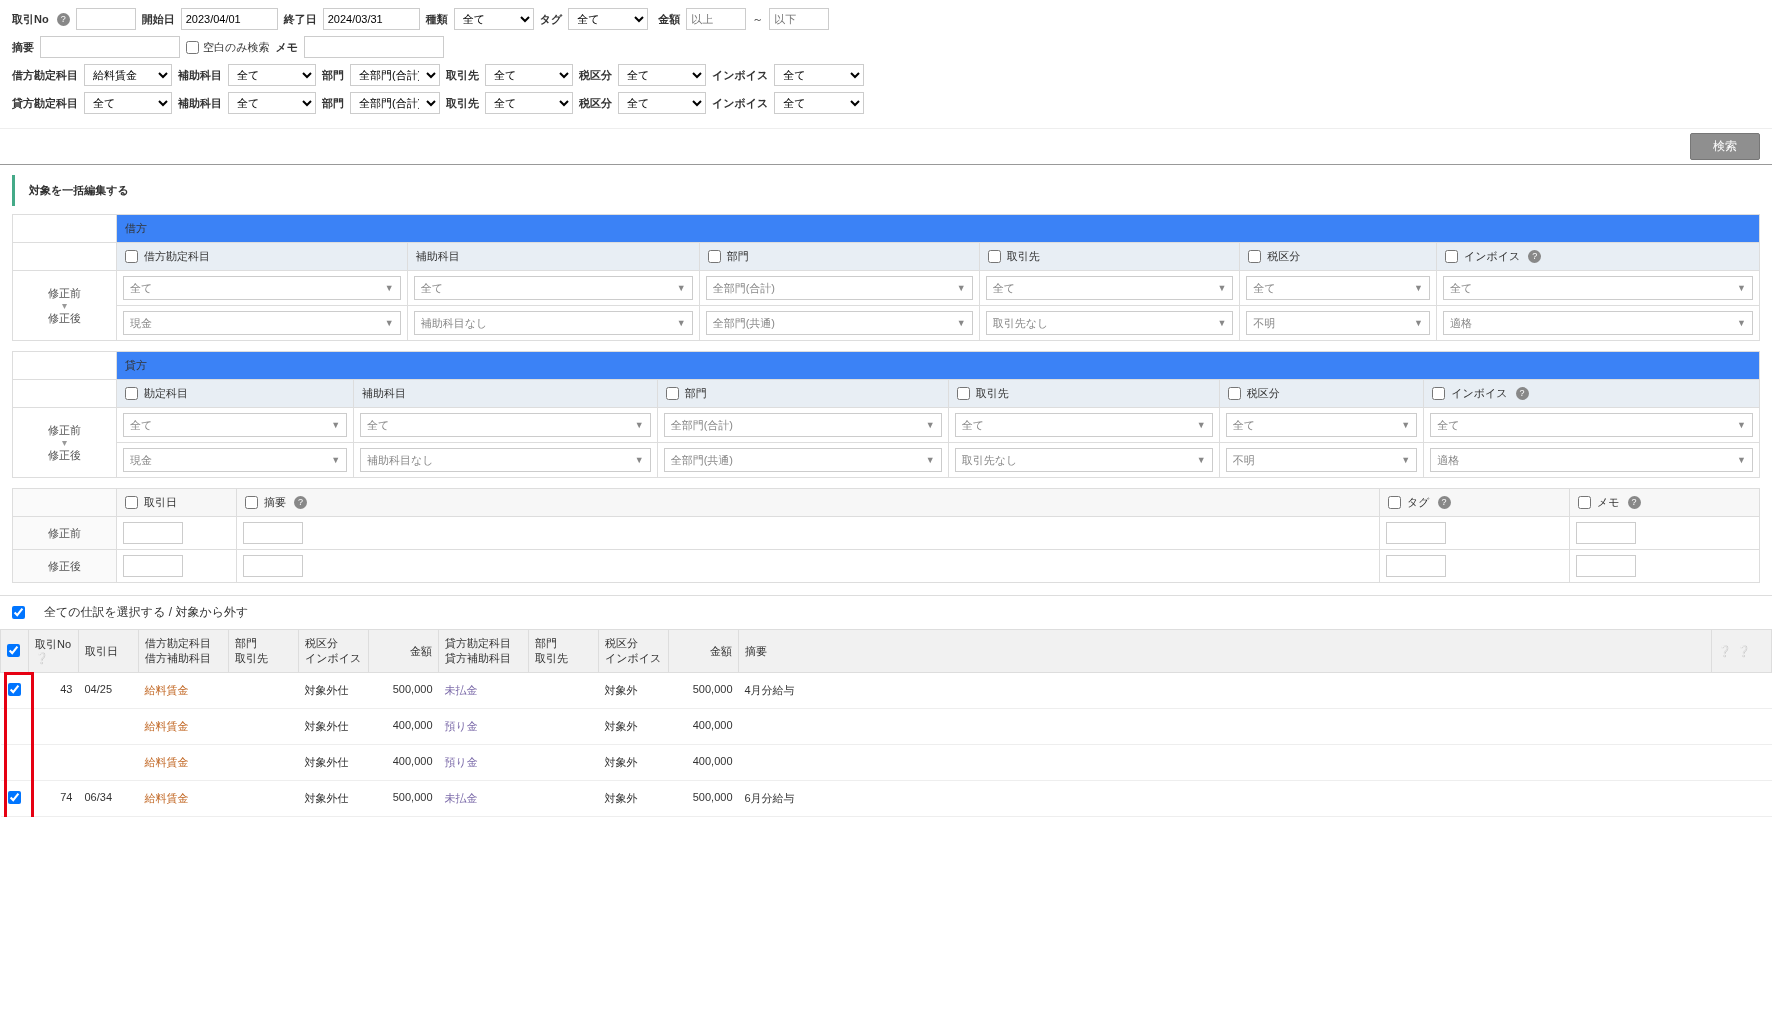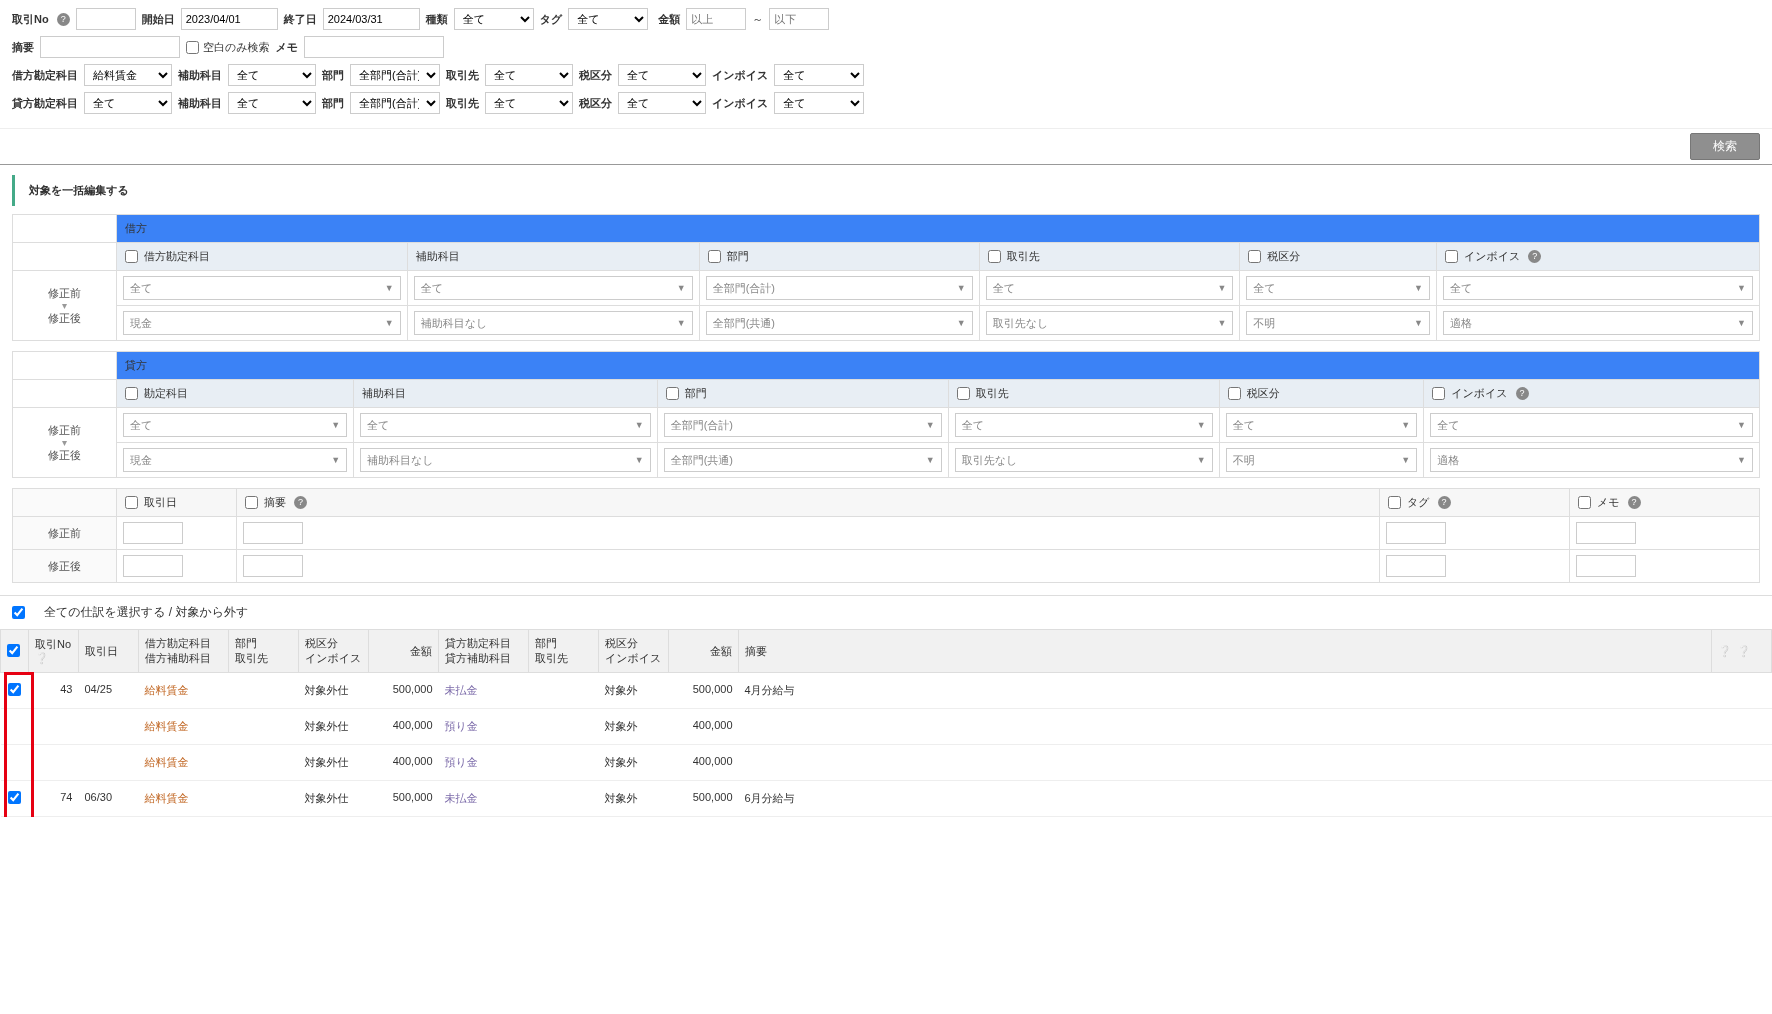--- a/index.html
+++ b/index.html
@@ -514,21 +514,21 @@
           <td><span class="credit-acct">預り金</span></td>
           <td></td>
           <td>対象外</td>
           <td class="amt">400,000</td>
           <td></td>
           <td></td>
         </tr>
         <tr class="group-sep">
           <td class="chk-col"><input type="checkbox" checked="" style=""></td>
           <td style="text-align:right;">74</td>
-          <td>06/30</td>
+          <td>06/34</td>
           <td><span class="debit-acct">給料賃金</span></td>
           <td></td>
           <td>対象外仕</td>
           <td class="amt">500,000</td>
           <td><span class="credit-acct">未払金</span></td>
           <td></td>
           <td>対象外</td>
           <td class="amt">500,000</td>
           <td>6月分給与</td>
           <td></td>

